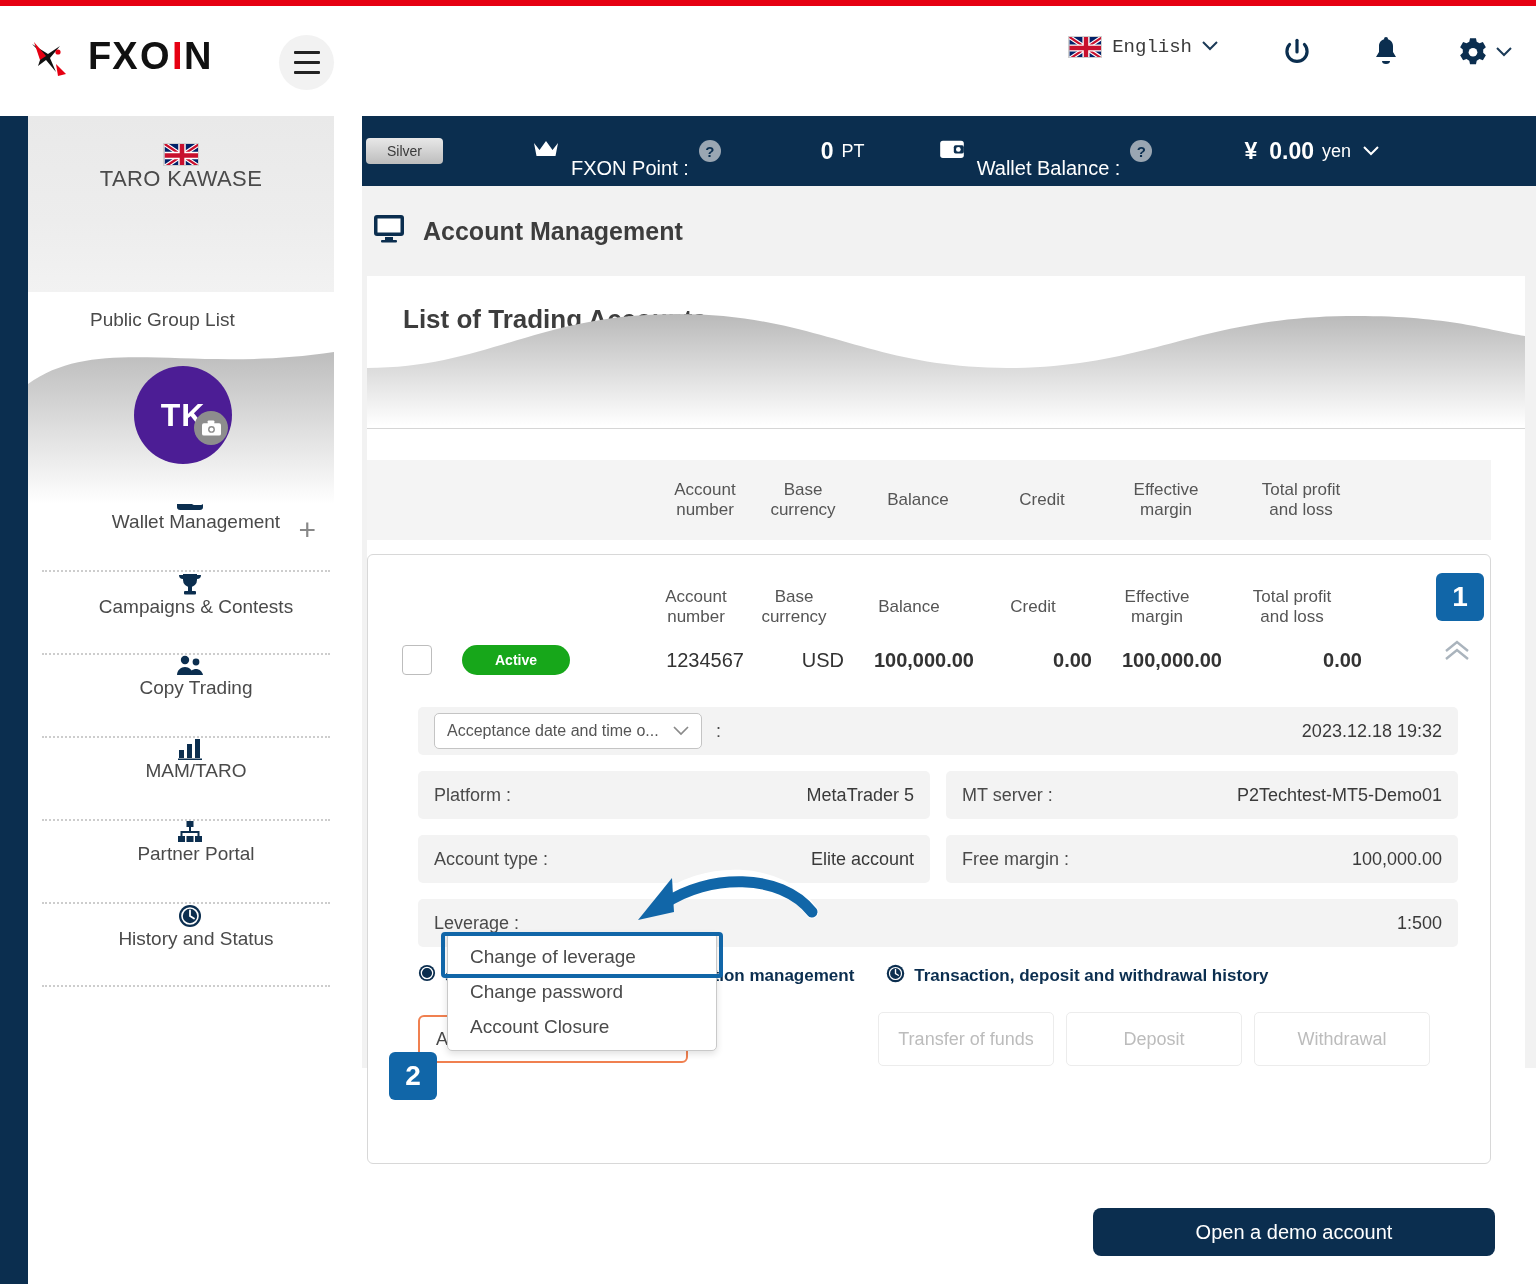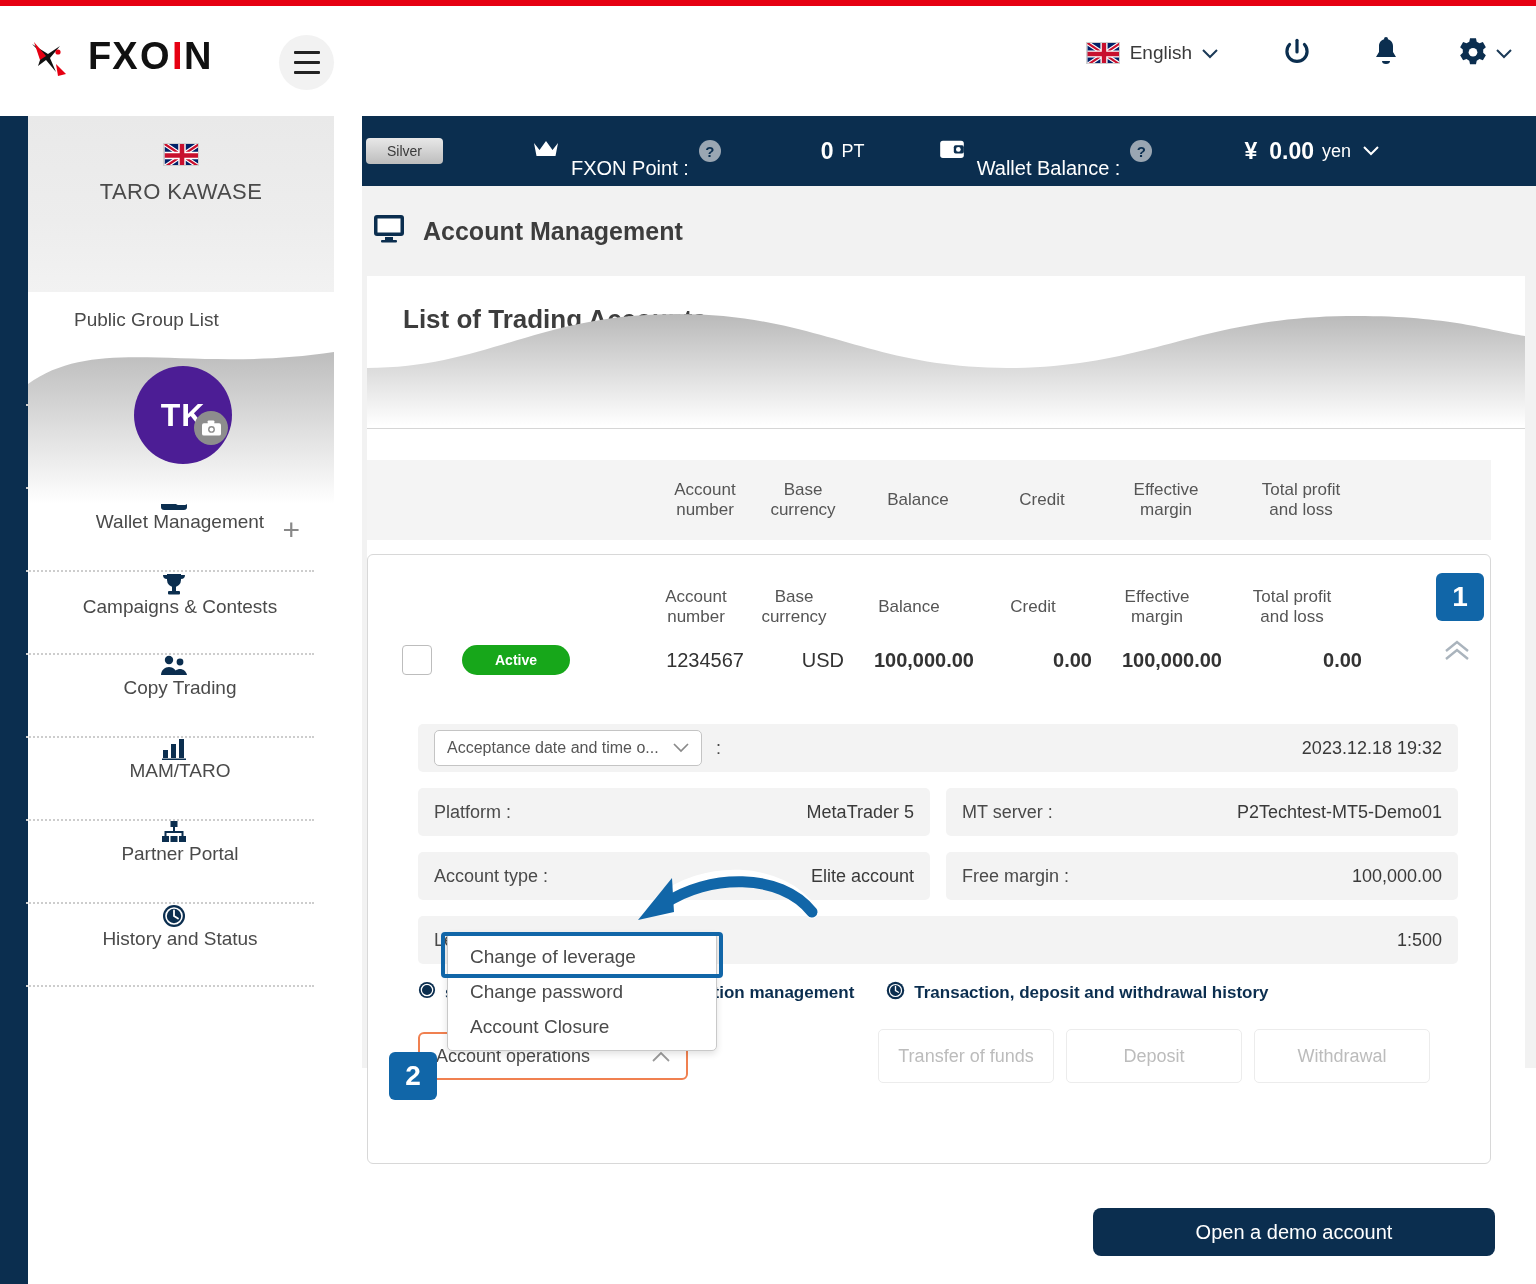--- a/index.html
+++ b/index.html
@@ -32,21 +32,21 @@
     position: absolute; left: 279px; top: 29px;
     width: 55px; height: 55px; border-radius: 50%;
     background: #f2f2f2;
     display: flex; flex-direction: column; justify-content: center; align-items: center;
     gap: 7px; cursor: pointer;
   }
   .hamburger span { display: block; width: 26px; height: 3px; background: #222; border-radius: 1px; }
 
   .header-right {
     position: absolute; right: 18px; top: 30px;
-    display: flex; align-items: center; gap: 16px;
+    display: flex; align-items: flex-start; gap: 16px; font-family: Liberation Mono, monospace;
   }
   .lang-sel { display: flex; align-items: center; gap: 10px; cursor: pointer; margin-right: 26px; }
   .flag {
     width: 34px; height: 22px; position: relative; overflow: hidden;
     border: 1px solid #cfcfcf; flex: none;
   }
   .lang-label { font-size: 19px; color: #3a3a3a; }
   .chev { color: #1b3a57; font-size: 15px; line-height: 1; }
   .hicon { margin: 0 20px; cursor: pointer; display: flex; align-items: center; }
   .gear-wrap { display: flex; align-items: center; gap: 6px; margin-left: 18px; margin-right: 6px; cursor: pointer; }
@@ -60,34 +60,34 @@
     position: absolute; left: 0; top: 0; width: 28px; height: 1168px;
     background: #0b2e4f;
   }
   .profile {
     position: absolute; left: 28px; top: 0; width: 306px; height: 176px;
     background: linear-gradient(180deg,#e9e9e9 0%,#ededed 60%,#f2f2f2 100%);
     display: flex; flex-direction: column; align-items: center;
   }
   .profile .flag { margin-top: 27px; width: 36px; height: 23px; }
   .profile-name {
-    margin-top: 13px; font-size: 22px; color: #4a4a4a; letter-spacing: .4px;
+    margin-top: 0; font-size: 22px; color: #4a4a4a; letter-spacing: .4px;
   }
   .avatar {
     position: absolute; left: 134px; top: 250px; width: 98px; height: 98px;
     border-radius: 50%; background: #4c1d95; color: #fff;
     display: flex; align-items: center; justify-content: center;
     font-size: 32px; font-weight: bold; letter-spacing: 1px; z-index: 5;
   }
   .cam-badge {
     position: absolute; left: 194px; top: 295px; width: 34px; height: 34px;
     border-radius: 50%; background: #8d8d8d; z-index: 6;
     display: flex; align-items: center; justify-content: center;
   }
-  .nav { position: absolute; left: 12px; top: 176px; width: 306px; padding-left: 8px; }
+  .nav { position: absolute; left: 28px; top: 176px; width: 306px; padding-left: 8px; }
   .nav-sub {
     height: 56px; display: flex; align-items: center; padding-left: 54px;
     font-size: 19px; color: #4a4a4a; cursor: pointer;
   }
   .nav-item {
     height: 81px; display: flex; align-items: center; padding-left: 22px;
     font-size: 19px; color: #4a4a4a; cursor: pointer; position: relative; flex-direction: column;
   }
   .nav-icon {
     width: 34px; display: flex; align-items: center; justify-content: center; flex: none;
@@ -180,21 +180,21 @@
     position: absolute; right: 18px; top: 84px; color: #aab4bd;
     font-size: 26px; cursor: pointer; line-height: 1;
   }
   .marker {
     position: absolute; width: 48px; height: 48px; border-radius: 6px;
     background: #1166a8; color: #fff; font-size: 28px; font-weight: bold;
     display: flex; align-items: center; justify-content: center; z-index: 20;
   }
 
   
-  .details { position: absolute; left: 50px; top: 169px; width: 1040px; }
+  .details { position: absolute; left: 50px; top: 152px; width: 1040px; }
   .drow { display: flex; gap: 16px; margin-bottom: 16px; }
   .dcell {
     background: #f3f3f3; border-radius: 5px; height: 48px; flex: 1;
     display: flex; align-items: center; justify-content: space-between;
     padding: 0 16px; font-size: 18px; color: #4a4a4a;
   }
   .dcell.wide { flex: none; width: 1040px; }
   .dcell-val { color: #3a3a3a; }
   .dselect {
     height: 36px; min-width: 268px; border: 1px solid #c4c4c4; border-radius: 5px;

